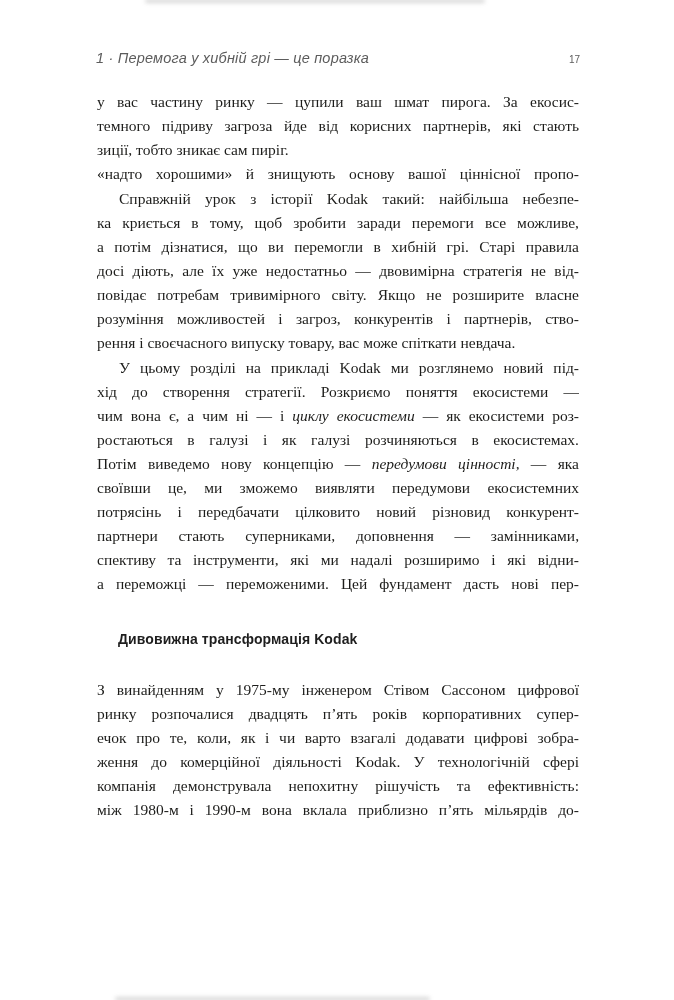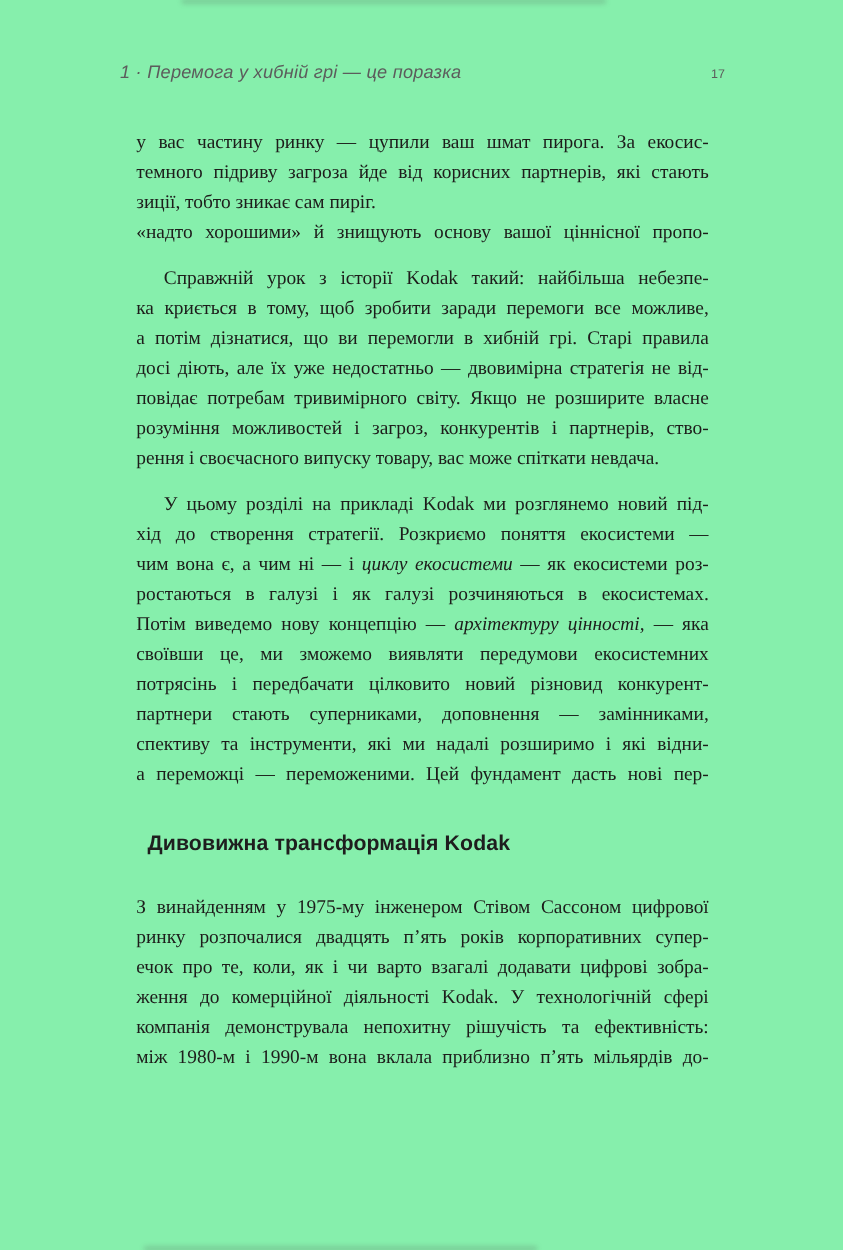--- a/index.html
+++ b/index.html
@@ -1,20 +1,20 @@
 <!DOCTYPE html>
 <html lang="uk"><head>
 <meta charset="utf-8">
 <style>
   html, body { margin: 0; padding: 0; background: #e8e8e8; }
   .page {
     position: relative;
     width: 674px;
     height: 1000px;
-    background: #86efac;
+    background: #ffffff;
     overflow: hidden;
     font-family: "Liberation Serif", "DejaVu Serif", serif;
     color: #1d1d1b;
   }
   .running-header {
     position: absolute;
     top: 50px;
     left: 96px;
     width: 484px;
     display: flex;
@@ -34,36 +34,36 @@
     color: #5c5c5c;
   }
   .page-body {
     position: absolute;
     top: 89px;
     left: 96px;
     width: 484px;
     font-size: 15.5px;
     line-height: 24px;
   }
-  .para { margin: 13px; }
+  .para { margin: 1px; }
   .line {
     display: block;
     text-align: justify;
     text-align-last: justify;
     overflow: hidden;
     max-height: 24px;
     hyphens: none;
   }
   .line.last { text-align-last: left; }
   .para.indent .line:first-child { text-indent: 22px; }
   .line em { font-style: italic; }
   .section-heading {
     font-family: "Liberation Sans", "DejaVu Sans", sans-serif;
     font-weight: 700;
-    font-size: 17px;
+    font-size: 14px;
     color: #1e1e1e;
     margin: 31px 0 27px 0;
     text-indent: 22px;
     letter-spacing: 0.1px;
   }
   .scan-artifact {
     position: absolute;
     height: 4px;
     background: rgba(75, 75, 75, 0.22);
     filter: blur(2px);
@@ -97,21 +97,21 @@
         <span class="line"><span>досі діють, але їх уже недостатньо — двовимірна стратегія не від-</span></span>
         <span class="line"><span>повідає потребам тривимірного світу. Якщо не розширите власне</span></span>
         <span class="line"><span>розуміння можливостей і загроз, конкурентів і партнерів, ство-</span></span>
         <span class="line last"><span>рення і своєчасного випуску товару, вас може спіткати невдача.</span></span>
       </p>
       <p class="para indent">
         <span class="line"><span>У цьому розділі на прикладі Kodak ми розглянемо новий під-</span></span>
         <span class="line"><span>хід до створення стратегії. Розкриємо поняття екосистеми —</span></span>
         <span class="line"><span>чим вона є, а чим ні — і </span><em>циклу екосистеми</em><span> — як екосистеми роз-</span></span>
         <span class="line"><span>ростаються в галузі і як галузі розчиняються в екосистемах.</span></span>
-        <span class="line"><span>Потім виведемо нову концепцію — </span><em>архітектуру цінності,</em><span> — яка</span></span>
+        <span class="line"><span>Потім виведемо нову концепцію — </span><em>передумови цінності,</em><span> — яка</span></span>
         <span class="line"><span>своївши це, ми зможемо виявляти передумови екосистемних</span></span>
         <span class="line"><span>потрясінь і передбачати цілковито новий різновид конкурент-</span></span>
         <span class="line"><span>партнери стають суперниками, доповнення — замінниками,</span></span>
         <span class="line"><span>спективу та інструменти, які ми надалі розширимо і які відни-</span></span>
         <span class="line"><span>а переможці — переможеними. Цей фундамент дасть нові пер-</span></span>
       </p>
       <h2 class="section-heading">Дивовижна трансформація Kodak</h2>
       <p class="para">
         <span class="line"><span>З винайденням у 1975-му інженером Стівом Сассоном цифрової</span></span>
         <span class="line"><span>ринку розпочалися двадцять п’ять років корпоративних супер-</span></span>

